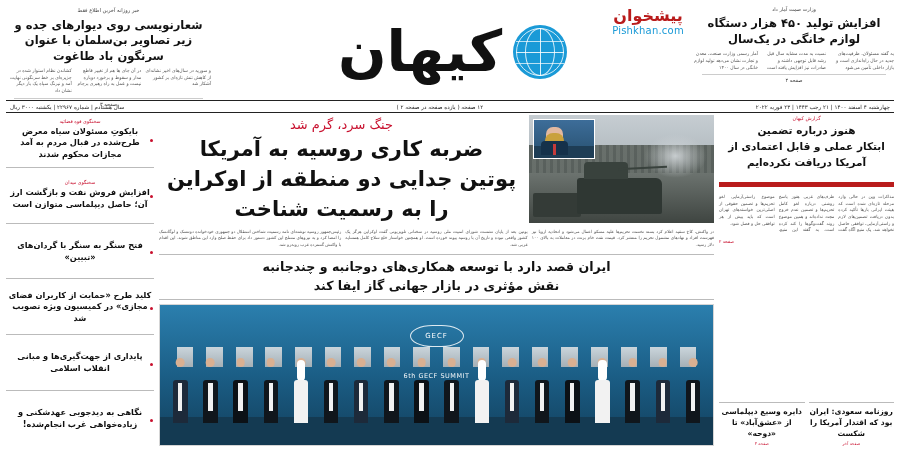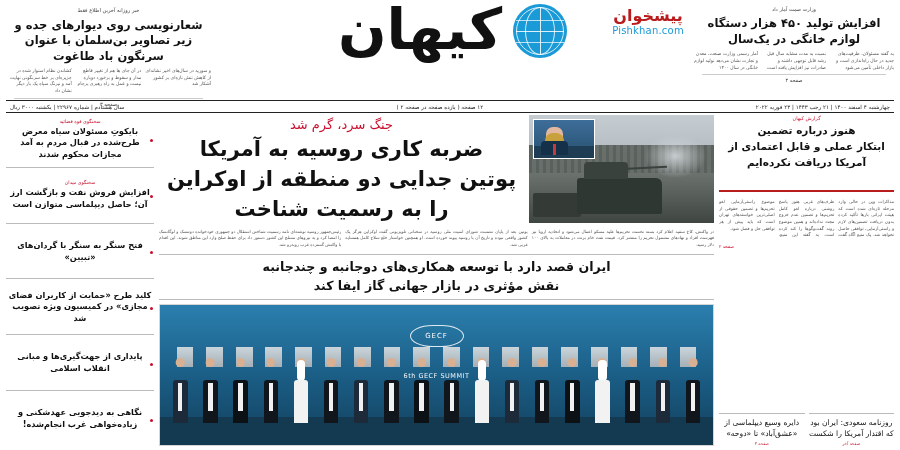--- a/index.html
+++ b/index.html
@@ -40,21 +40,21 @@
     direction: rtl;
   }
   .mh-right .sub-block > div { flex: 1; }
   .mh-right .sub-page {
     margin-top: 3px; font-size: 5px; color: #333; border-top: 1px solid #ccc;
     padding-top: 2px; width: 92%; text-align: center;
   }
 
   .mh-center {
     flex: 1; display: flex; flex-direction: row-reverse;
-    justify-content: center; gap: 11px;
+    align-items: center; justify-content: center; gap: 11px;
   }
   .logo-title {
     font-size: 57px; font-weight: bold; color: #111; line-height: 0.9;
     letter-spacing: -2px; direction: rtl; white-space: nowrap;
     font-family: "DejaVu Sans", "Liberation Sans", sans-serif;
   }
   .globe {
     width: 54px; height: 54px; border-radius: 50%;
     background: #1a9ad7; position: relative; flex: 0 0 auto;
   }
@@ -240,33 +240,33 @@
   .fig .s { position: absolute; left: 38%; right: 38%; top: 38%; bottom: 18%; background: #f1f1f1; }
   .fig.robe .b { background: #f2f2f2; }
   .fig.robe .hd { position: absolute; left: 26%; right: 26%; top: 2%; height: 34%; background: #fff; border-radius: 4px; }
   .fig.c2 .b { background: #1d2a3a; }
   .fig.c3 .b { background: #0c1116; }
   .flagrow { position: absolute; left: 3%; right: 3%; top: 30%; height: 14%; display: flex; justify-content: space-between; }
   .flag { width: 3.2%; height: 100%; background: linear-gradient(#e8e8e8, #bdbdbd); opacity: .85; }
 
   
   .left-col { width: 175px; display: flex; flex-direction: column; gap: 4px; }
-  .lc-block { border-bottom: 2px solid #b91c1c; padding-bottom: 20px; direction: rtl; }
+  .lc-block { border-bottom: 5px solid #b91c1c; padding-bottom: 12px; direction: rtl; }
   .lc-kicker { font-size: 5px; color: #c8102e; text-align: center; margin-bottom: 2px; }
   .lc-title {
     font-size: 10.5px; font-weight: bold; color: #111; line-height: 1.5; text-align: center;
   }
   .lc-body {
     font-size: 4.4px; color: #555; line-height: 1.5; text-align: justify;
     column-count: 3; column-gap: 4px; margin-top: 3px;
   }
   .lc-more { font-size: 4.4px; color: #c8102e; text-align: left; margin-top: 1px; }
   .lc-bottom { display: flex; flex-direction: row-reverse; gap: 4px; margin-top: auto; }
   .lc-bottom .cell { flex: 1; direction: rtl; text-align: center; border-top: 1px solid #bbb; padding-top: 3px; }
-  .lc-bottom .cell .t { font-size: 7.6px; font-weight: normal; color: #111; line-height: 1.45; }
+  .lc-bottom .cell .t { font-size: 7.6px; font-weight: bold; color: #111; line-height: 1.45; }
   .lc-bottom .cell .m { font-size: 4.2px; color: #c8102e; margin-top: 2px; }
 
   
   .mid-cols {
     display: flex; flex-direction: row-reverse; gap: 4px; direction: rtl;
     font-size: 4.3px; color: #555; line-height: 1.5; text-align: justify;
     padding: 2px 0;
   }
   .mid-cols > div { flex: 1; }
 </style>

